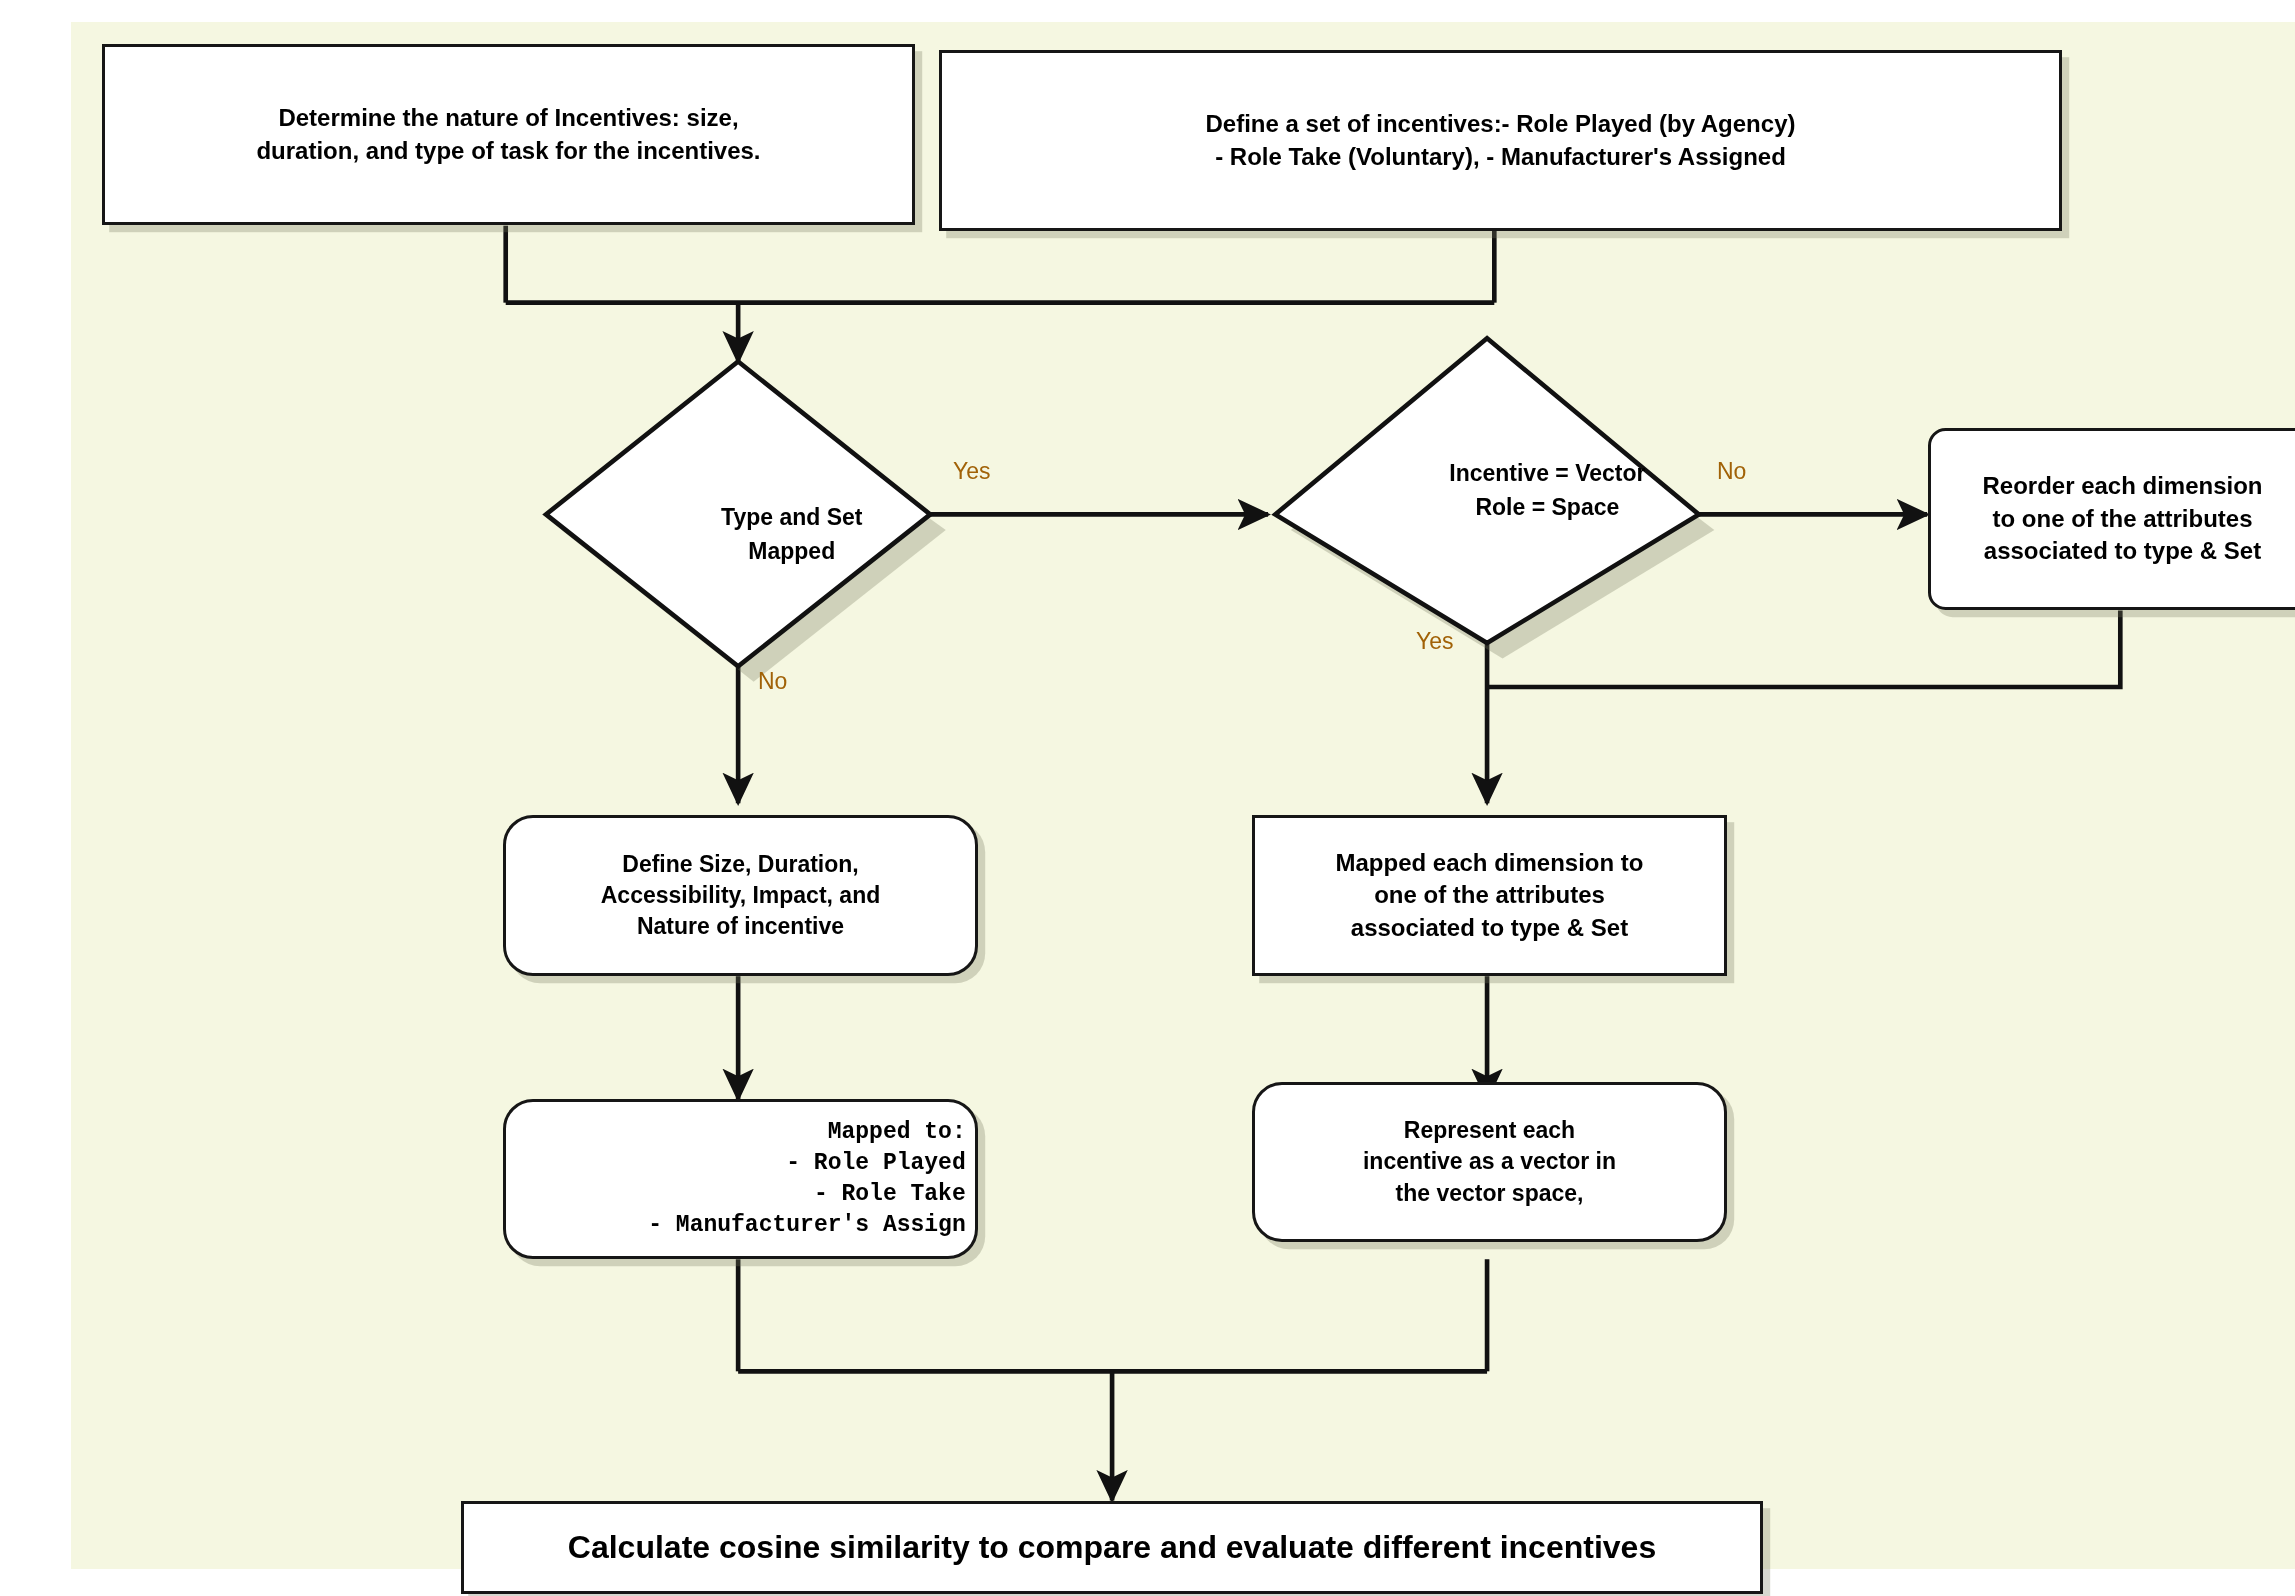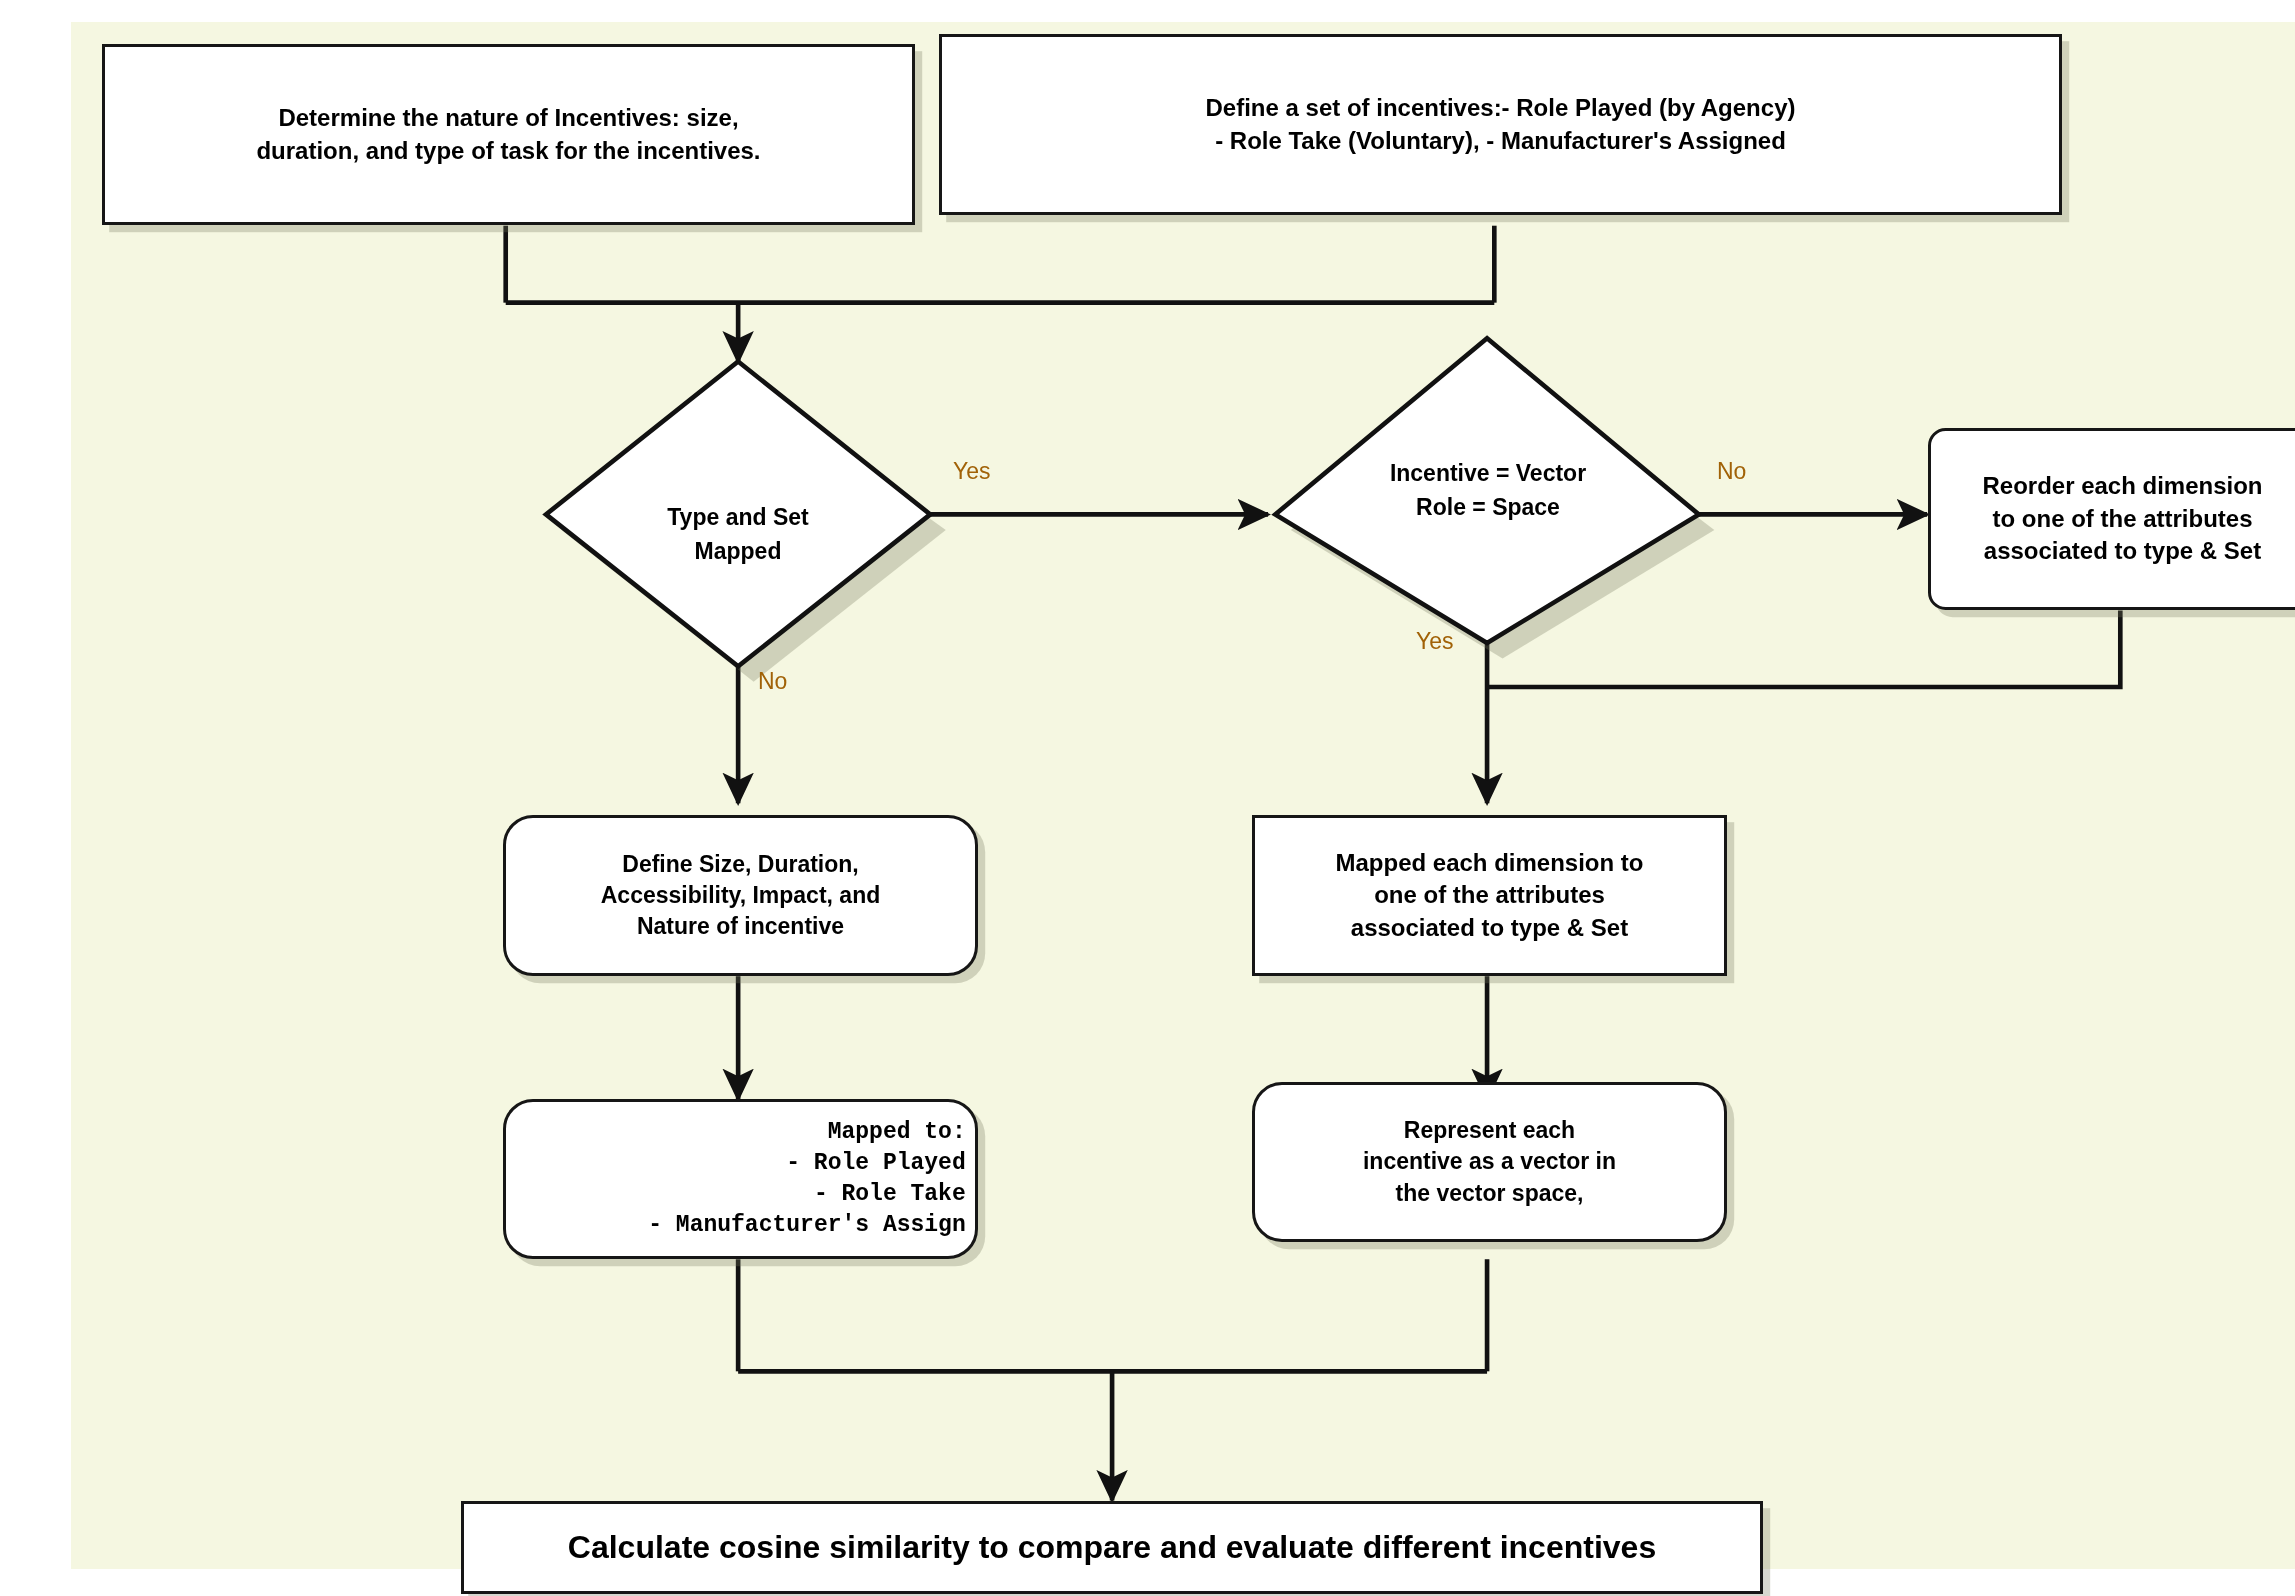--- a/index.html
+++ b/index.html
@@ -50,21 +50,21 @@
   .node .txt { padding: 0 9.3px; width: 100%; }
   .node.rounded { border-radius: 17.6px; }
   .node.left-align { justify-content: flex-start; text-align: right; font-family: Liberation Mono, monospace; }
   .node.left-align .txt { padding-left: 13.4px; }
 
   
   .diamond {
     position: absolute;
     display: flex;
     align-items: center;
-    justify-content: center;
+    justify-content: flex-end;
   }
   .diamond .dlabel {
     position: relative;
     z-index: 2;
     text-align: center;
     font-weight: bold;
     color: #000;
     line-height: 1.45;
     width: 72%;
   }
@@ -141,21 +141,21 @@
     </g>
   </svg>
 
   <div class="node fs-top" style="left:54px; top:44px; width:813px; height:181px;">
     <div class="txt">
       <span>Determine the nature of Incentives: size,</span><br>
       <span>duration, and type of task for the incentives.</span>
     </div>
   </div>
 
-  <div class="node fs-top" style="left:891px; top:34px; width:1123px; height:181px;">
+  <div class="node fs-top" style="left:891px; top:50px; width:1123px; height:181px;">
     <div class="txt">
       <span>Define a set of incentives:- Role Played (by Agency)</span><br>
       <span>- Role Take (Voluntary), - Manufacturer's Assigned</span>
     </div>
   </div>
 
   <div class="diamond fs-dia" style="left:498px; top:382px; width:384px; height:305px;">
     <div class="dlabel">
       <span>Type and Set</span><br>
       <span>Mapped</span>

